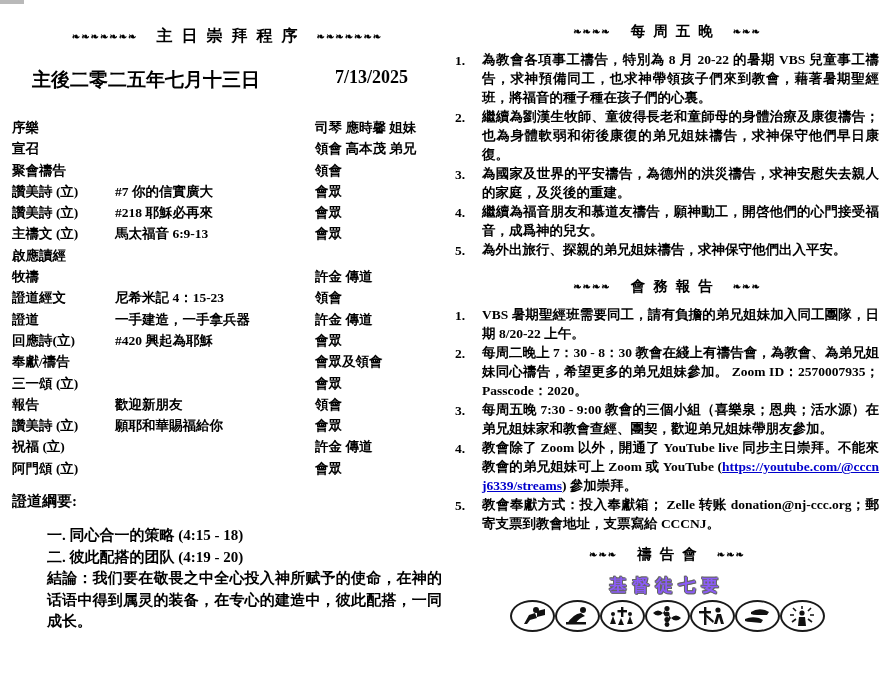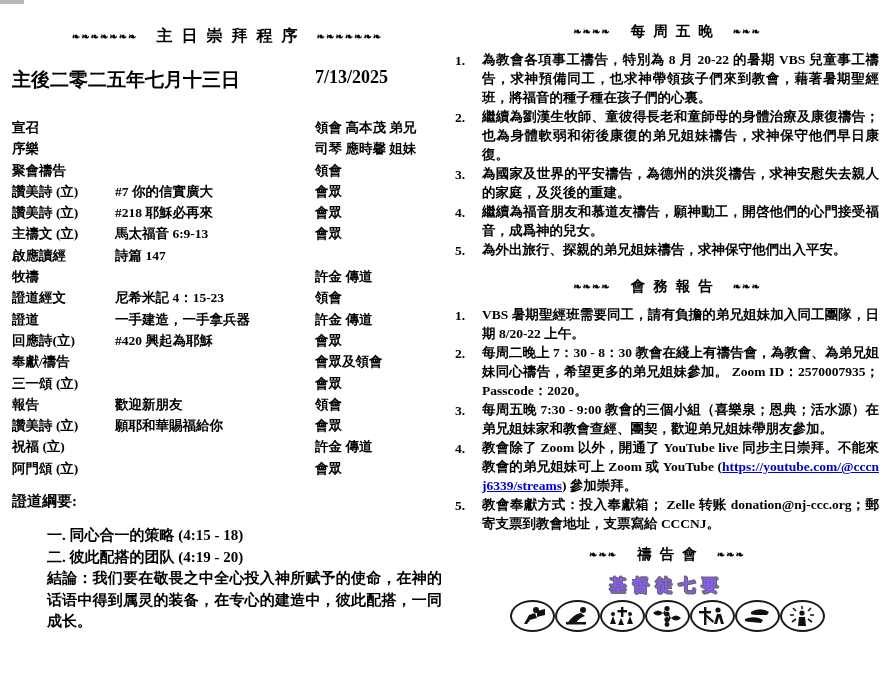--- a/index.html
+++ b/index.html
@@ -5,21 +5,21 @@
   html,body{margin:0;padding:0;background:#e8e8e8;}
   .page{position:relative;width:888px;height:673px;background:#ffffff;overflow:hidden;
         font-family:"Liberation Serif","DejaVu Serif",serif;font-weight:bold;color:#000;}
   .corner-artifact{position:absolute;left:0;top:0;width:24px;height:4px;background:#b9b9b9;}
 
   
   .col-left{position:absolute;left:12px;top:0;width:430px;}
   .main-title-row{margin-top:26px;display:flex;align-items:center;justify-content:center;gap:10px;}
   .orn{font-size:10px;letter-spacing:1px;line-height:1;white-space:nowrap;}
   .main-title{font-size:16px;letter-spacing:9px;padding-left:9px;white-space:nowrap;text-align:right;}
-  .date-row{position:relative;margin-top:20px;height:26px;}
+  .date-row{position:relative;margin-top:20px;height:26px;margin-left:20px;}
   .date-cn{font-size:19px;}
   .date-en{position:absolute;left:303px;top:0;font-size:18px;text-align:right;}
   .program{margin-top:24px;font-size:13.5px;}
   .prow{display:grid;grid-template-columns:103px 200px 1fr;line-height:21.3px;}
   .prow span{white-space:nowrap;}
   .outline{margin-top:12px;font-size:15px;}
   .outline-heading{line-height:20px;}
   .outline-points{margin-top:14px;}
   .outline-points div{line-height:21.5px;margin-left:35px;}
   .conclusion{margin-top:0;line-height:21.5px;text-align:justify;word-break:break-all;}
@@ -60,28 +60,28 @@
       <span class="orn">❧❧❧❧❧❧❧</span>
     </div>
 
     <div class="date-row">
       <span class="date-cn">主後二零二五年七月十三日</span>
       <span class="date-en">7/13/2025</span>
     </div>
 
     <div class="program">
       <div class="prow">
+          <span>序樂</span>
+          <span></span>
+          <span>司琴 應時馨 姐妹</span>
+        </div>
+      <div class="prow">
           <span>宣召</span>
           <span></span>
           <span>領會 高本茂 弟兄</span>
-        </div>
-      <div class="prow">
-          <span>序樂</span>
-          <span></span>
-          <span>司琴 應時馨 姐妹</span>
         </div>
       <div class="prow">
           <span>聚會禱告</span>
           <span></span>
           <span>領會</span>
         </div>
       <div class="prow">
           <span>讚美詩 (立)</span>
           <span>#7 你的信實廣大</span>
           <span>會眾</span>
@@ -91,21 +91,20 @@
           <span>#218 耶穌必再來</span>
           <span>會眾</span>
         </div>
       <div class="prow">
           <span>主禱文 (立)</span>
           <span>馬太福音 6:9-13</span>
           <span>會眾</span>
         </div>
       <div class="prow">
           <span>啟應讀經</span>
-          <span>詩篇 147</span>
         </div>
       <div class="prow">
           <span>牧禱</span>
           <span></span>
           <span>許金 傳道</span>
         </div>
       <div class="prow">
           <span>證道經文</span>
           <span>尼希米記 4：15-23</span>
           <span>領會</span>

